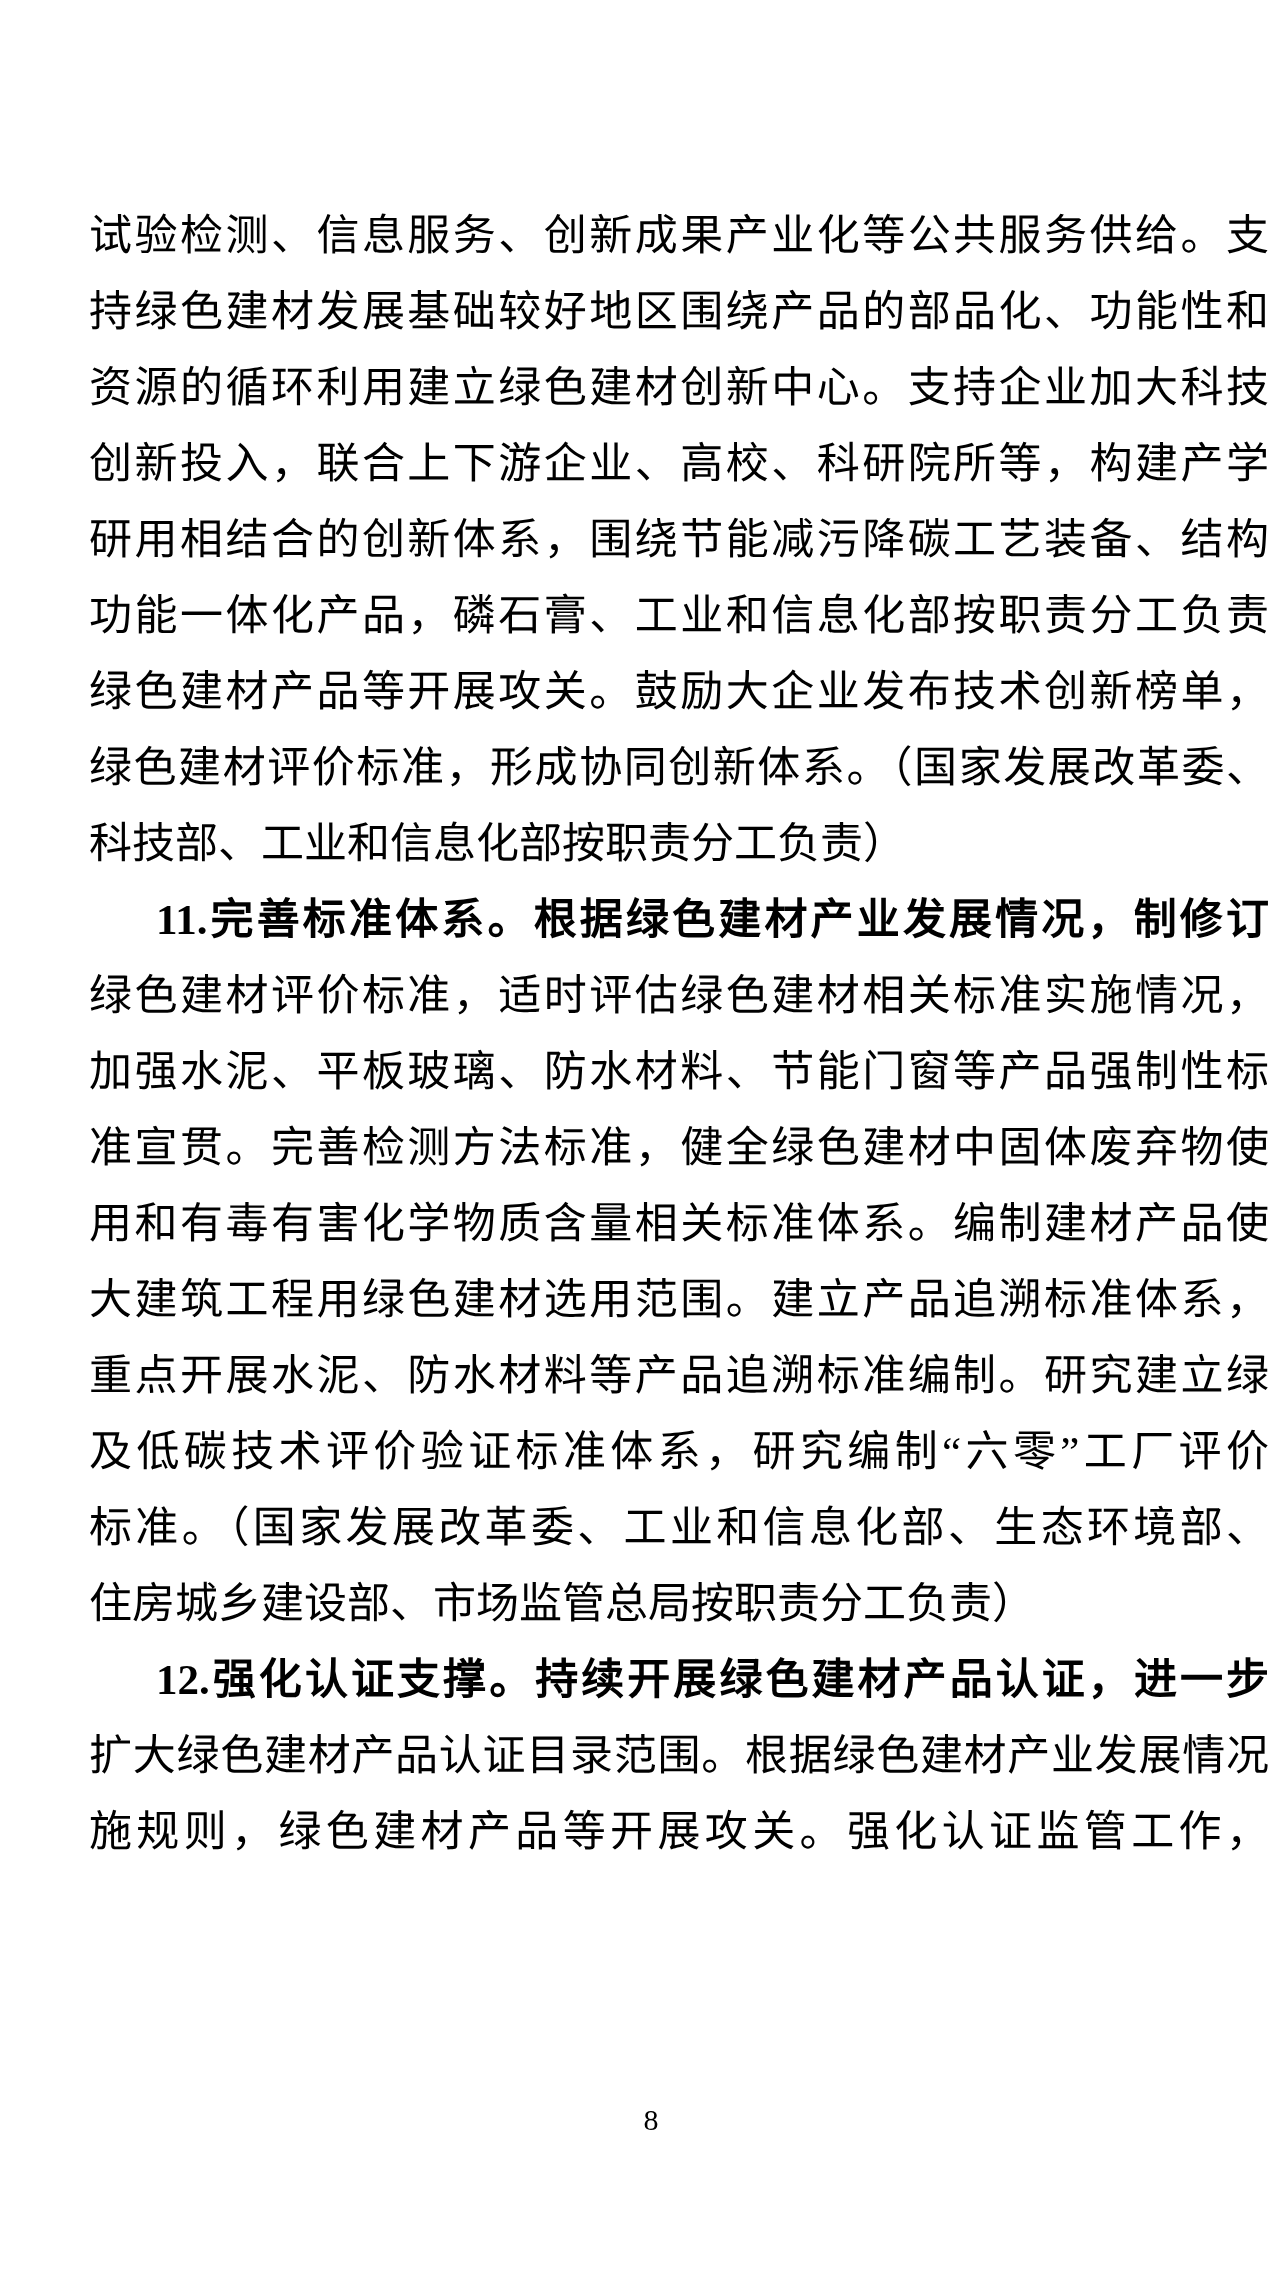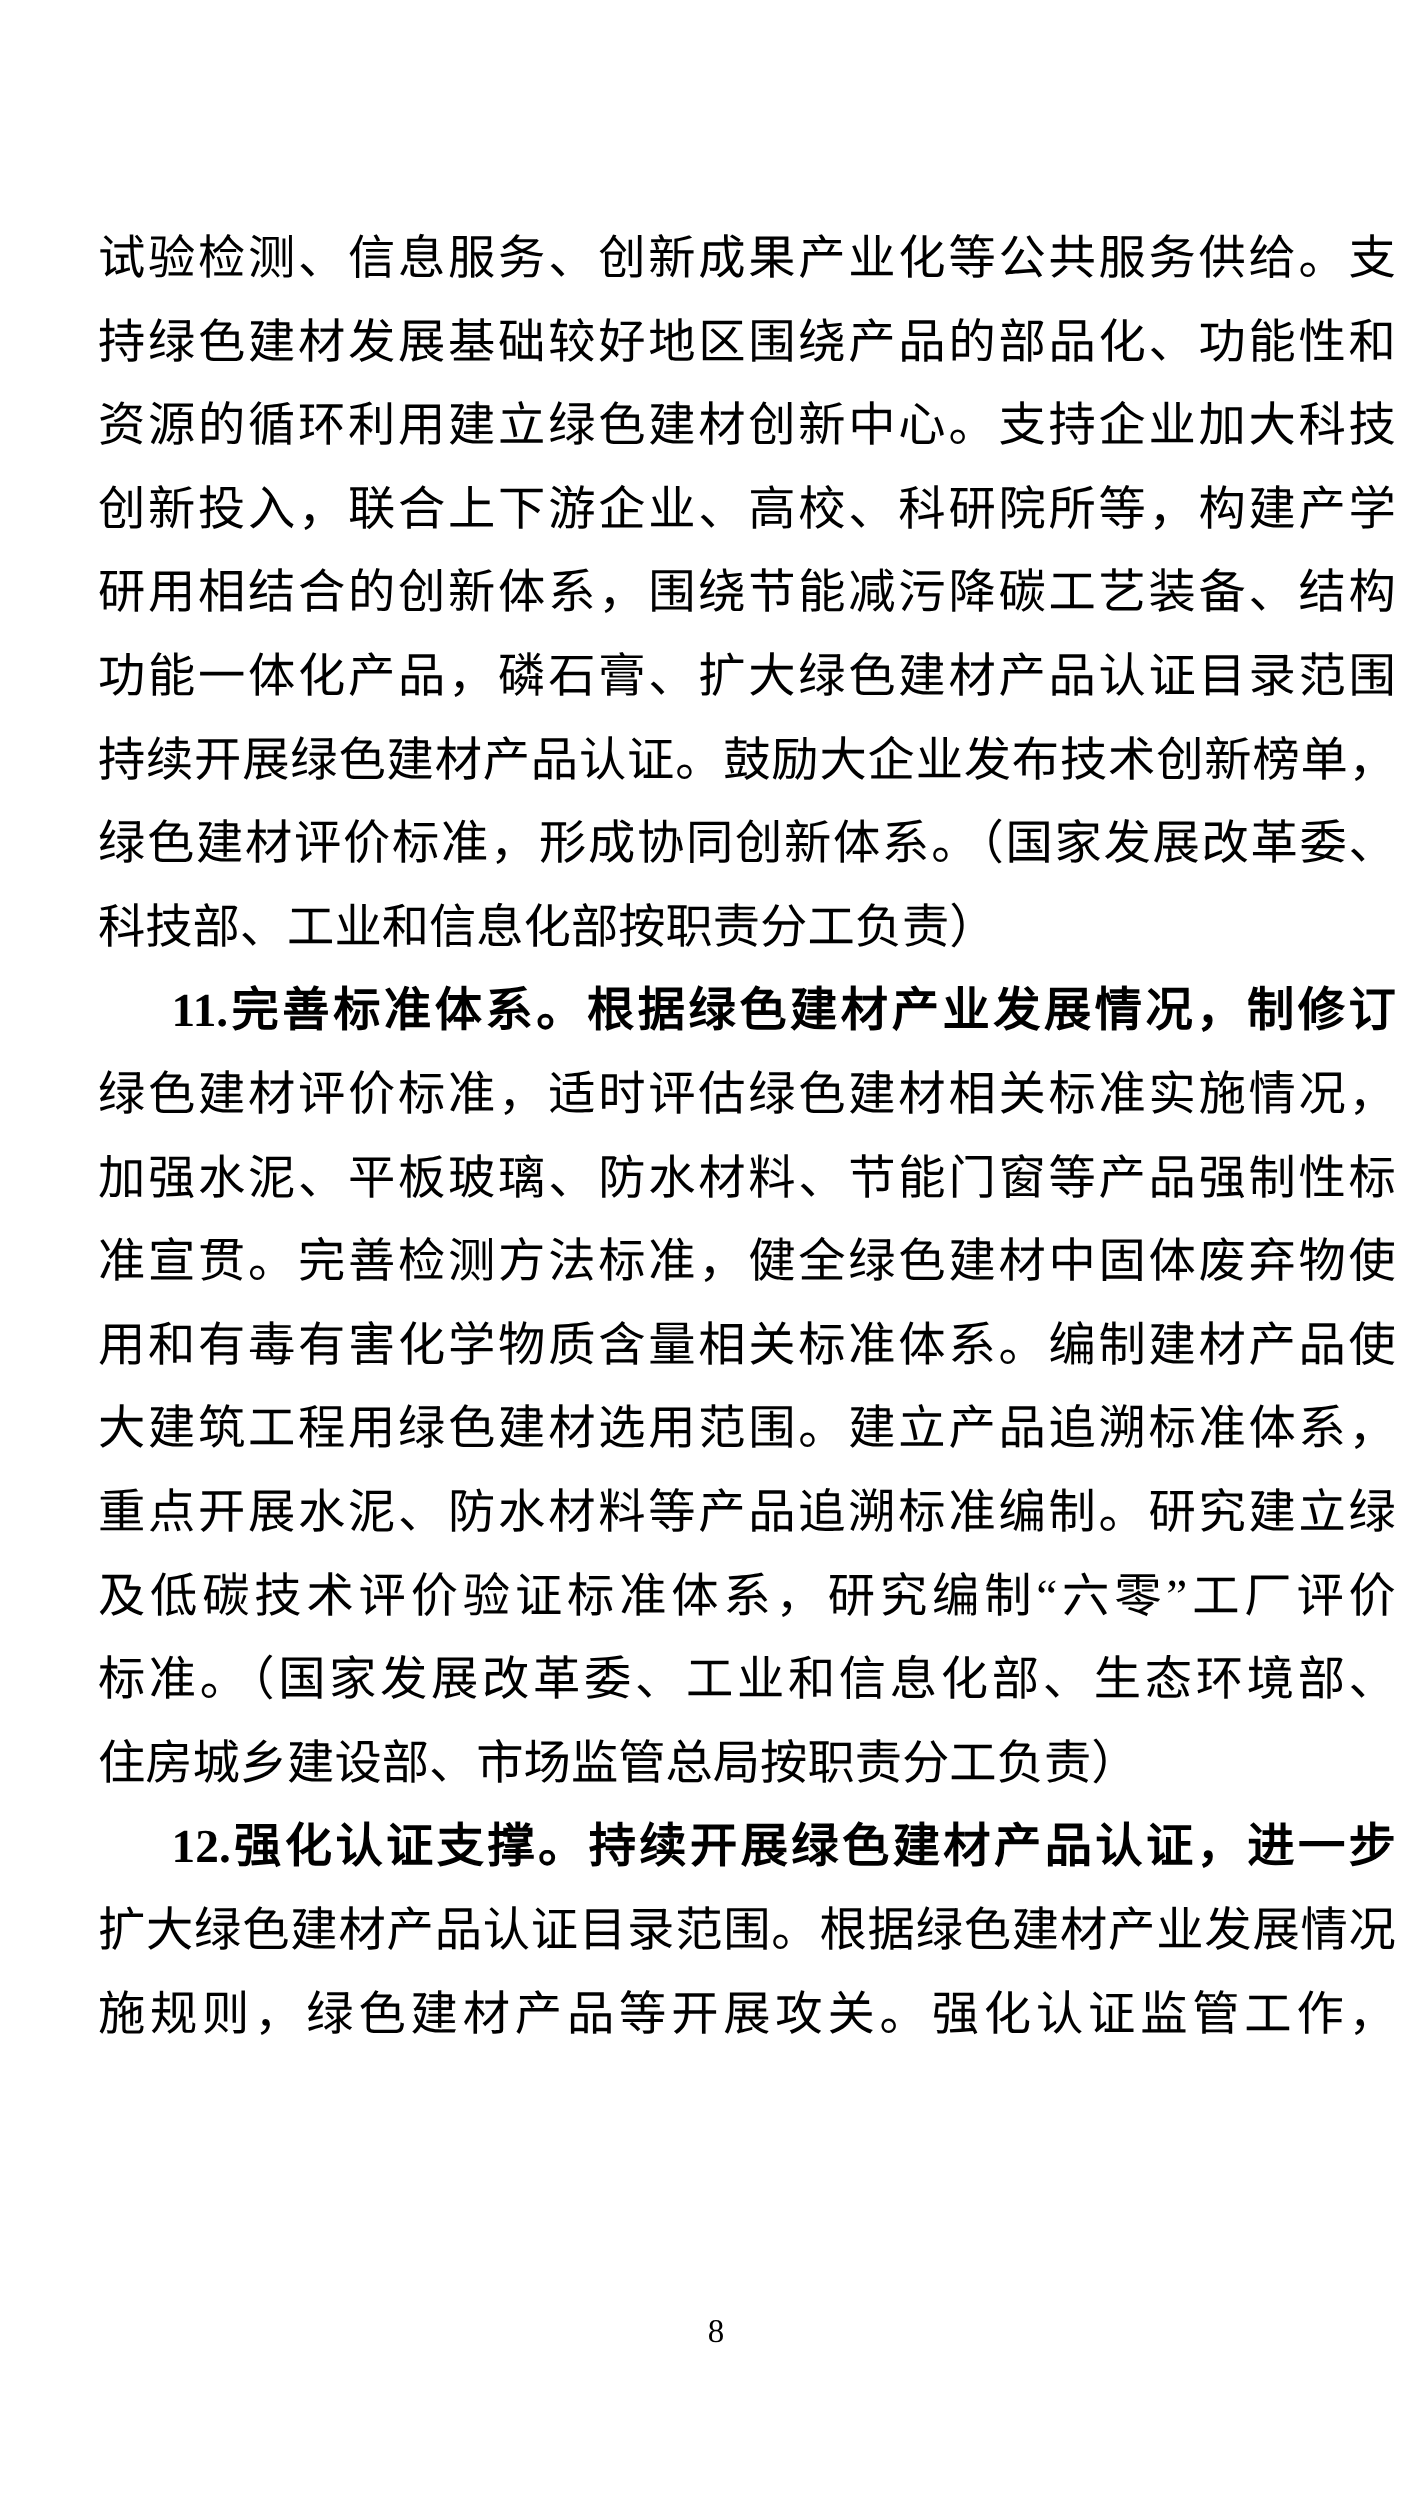--- a/index.html
+++ b/index.html
@@ -57,22 +57,22 @@
 </head>
 <body>
 
 <div class="page">
   <div class="text-block">
     <div class="line">试验检测、信息服务、创新成果产业化等公共服务供给。支</div>
     <div class="line">持绿色建材发展基础较好地区围绕产品的部品化、功能性和</div>
     <div class="line">资源的循环利用建立绿色建材创新中心。支持企业加大科技</div>
     <div class="line">创新投入，联合上下游企业、高校、科研院所等，构建产学</div>
     <div class="line">研用相结合的创新体系，围绕节能减污降碳工艺装备、结构</div>
-    <div class="line">功能一体化产品，磷石膏、扩大绿色建材产品认证目录范围</div>
-    <div class="line">持续开展绿色建材产品认证。鼓励大企业发布技术创新榜单，</div>
+    <div class="line">功能一体化产品，磷石膏、工业和信息化部按职责分工负责</div>
+    <div class="line">绿色建材产品等开展攻关。鼓励大企业发布技术创新榜单，</div>
     <div class="line">绿色建材评价标准，形成协同创新体系。（国家发展改革委、</div>
     <div class="line end">科技部、工业和信息化部按职责分工负责）</div>
     <div class="line indent">11.完善标准体系。根据绿色建材产业发展情况，制修订</div>
     <div class="line">绿色建材评价标准，适时评估绿色建材相关标准实施情况，</div>
     <div class="line">加强水泥、平板玻璃、防水材料、节能门窗等产品强制性标</div>
     <div class="line">准宣贯。完善检测方法标准，健全绿色建材中固体废弃物使</div>
     <div class="line">用和有毒有害化学物质含量相关标准体系。编制建材产品使</div>
     <div class="line">大建筑工程用绿色建材选用范围。建立产品追溯标准体系，</div>
     <div class="line">重点开展水泥、防水材料等产品追溯标准编制。研究建立绿</div>
     <div class="line">及低碳技术评价验证标准体系，研究编制“六零”工厂评价</div>

